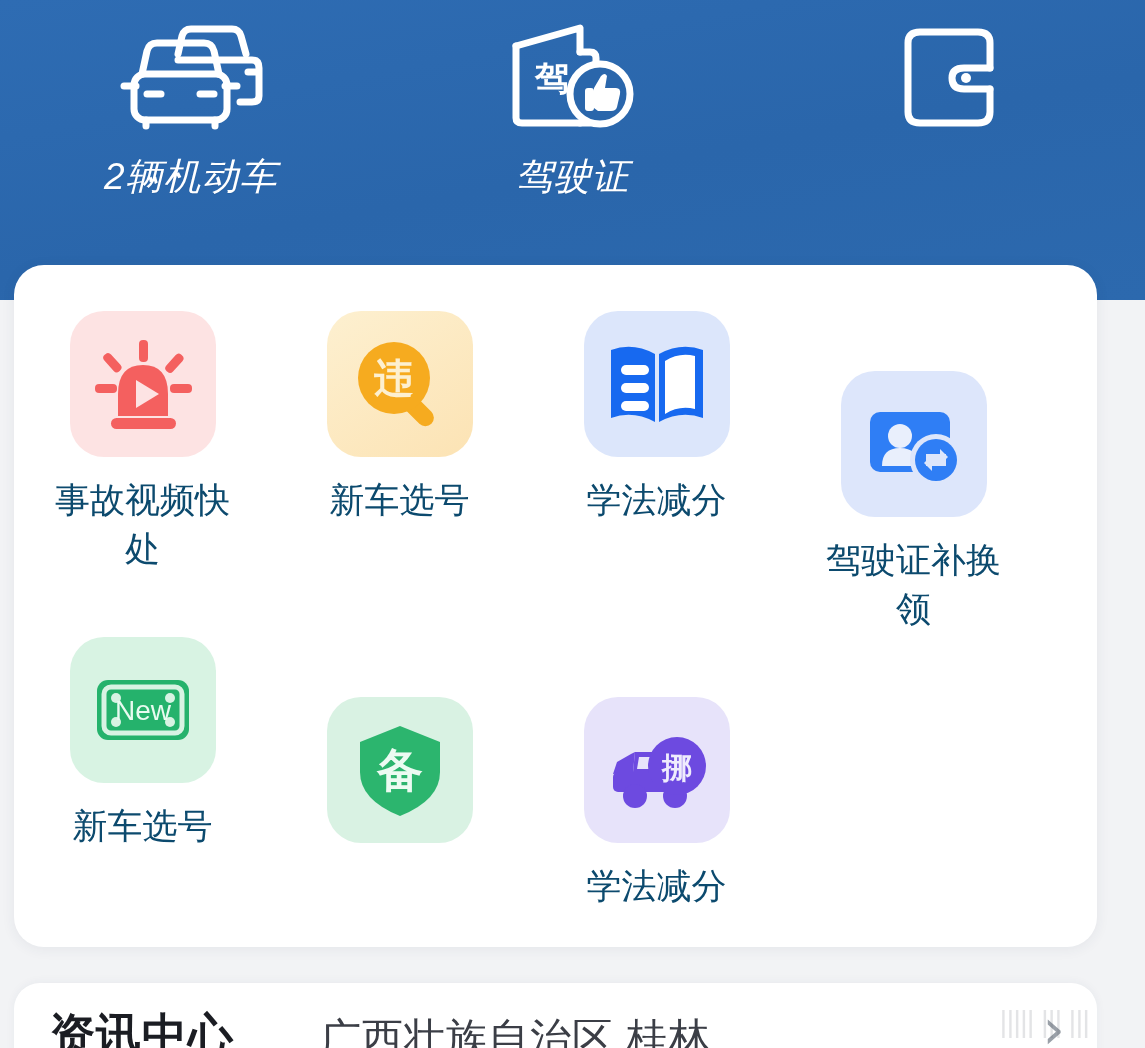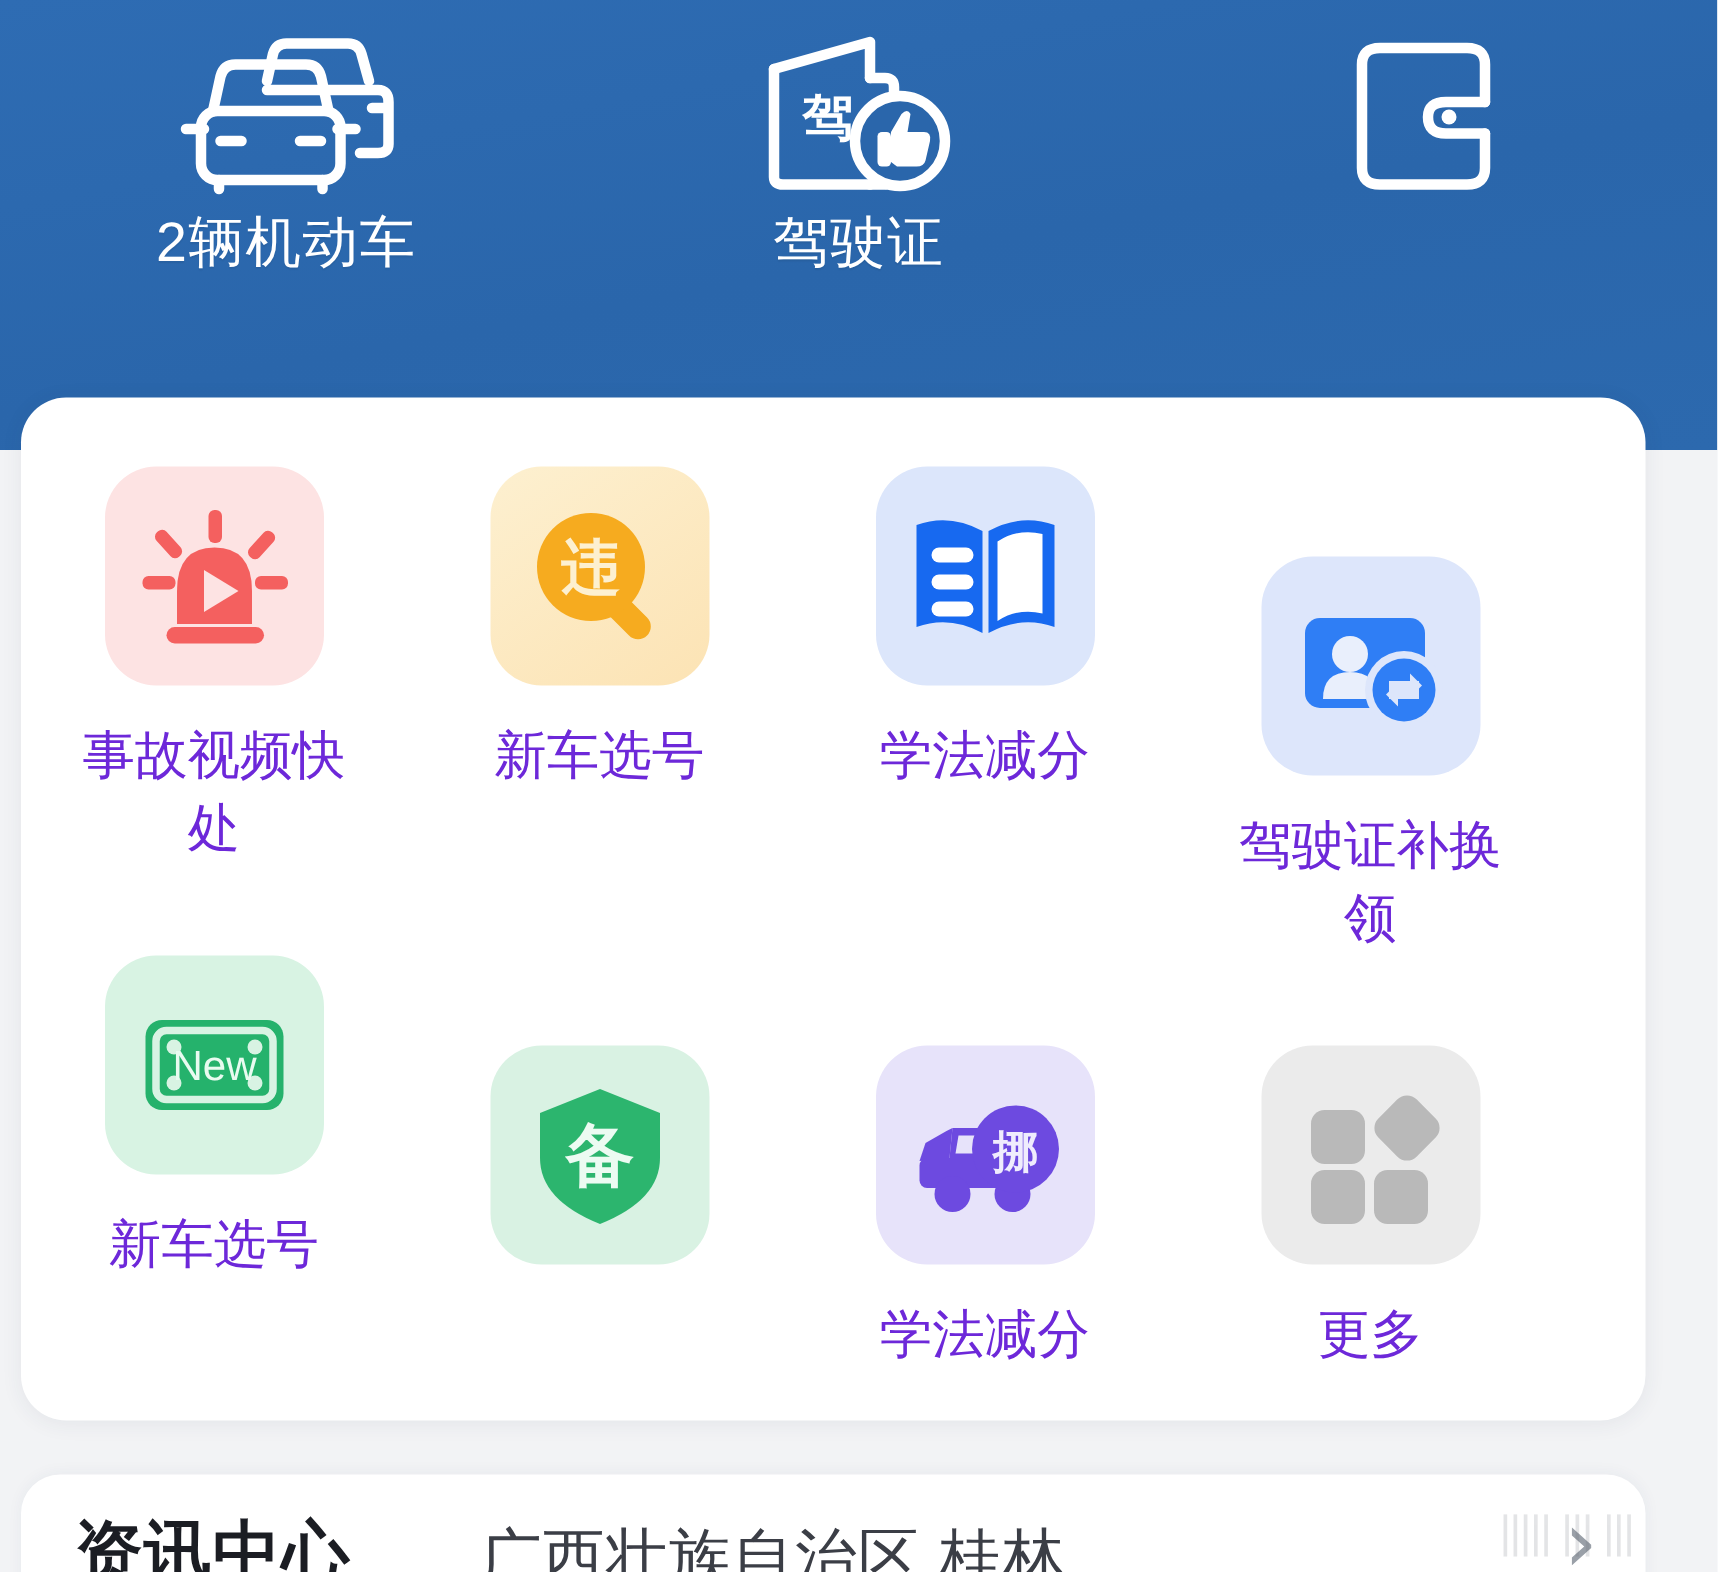--- a/index.html
+++ b/index.html
@@ -21,24 +21,25 @@
     position:absolute;left:0;top:0;width:1145px;height:240px;
     display:flex;align-items:flex-start;justify-content:space-around;
     padding-top:18px;box-sizing:border-box;
   }
   .hitem{
     width:255px;display:flex;flex-direction:column;align-items:center;
     cursor:pointer;
   }
   .hicon{height:118px;display:flex;align-items:center;justify-content:center;}
   .hlabel{
-    margin-top:1px;color:#ffffff;font-size:37px;letter-spacing:1px;
+    margin-top:16px;color:#ffffff;font-size:37px;letter-spacing:1px;
     font-family:"Liberation Sans","DejaVu Sans",sans-serif;
     text-shadow:0 1px 1px rgba(0,0,0,.07);
     white-space:nowrap;
+    font-style:italic;
   }
 
   
   .card{
     position:absolute;left:14px;top:265px;width:1083px;height:682px;
     background:#ffffff;border-radius:30px;
     box-shadow:0 2px 14px rgba(40,60,90,.07);
     box-sizing:border-box;
   }
   .grid{
@@ -50,22 +51,22 @@
     cursor:pointer;
   }
   .cell.row2{margin-top:60px;}
   .tile{
     width:146px;height:146px;border-radius:34px;
     display:flex;align-items:center;justify-content:center;
     overflow:hidden;
   }
   .clabel{
     margin-top:22px;width:200px;text-align:center;
-    font-size:35px;line-height:49px;color:#6d28d9;
-    font-family:Liberation Sans, sans-serif;
+    font-size:35px;line-height:49px;color:#0c4a6e;
+    font-family:Liberation Mono, monospace;
     word-break:break-all;
   }
 
   
   .newscard{
     position:absolute;left:14px;top:983px;width:1083px;height:110px;
     background:#ffffff;border-radius:26px 26px 0 0;
     box-shadow:0 -1px 10px rgba(40,60,90,.05);
   }
   .news-title{
@@ -258,33 +259,20 @@
               <circle cx="70" cy="78" r="12"></circle>
             </g>
             <path d="M34 39 L57 39 L61 51 L32 51 Z" fill="#e7e3fa"></path>
             <circle cx="72" cy="48" r="29" fill="#6d4ae0"></circle>
             <text x="72" y="60" text-anchor="middle" font-family="'Liberation Sans','DejaVu Sans',sans-serif" font-size="30" font-weight="bold" fill="#efecfd">挪</text>
           </svg>
         </div>
         <div class="clabel">学法减分</div>
       </div>
 
-      <div class="cell row2">
-        <div class="tile" style="background:#ebebeb">
-          <svg width="104" height="104" viewBox="0 0 104 104">
-            <g fill="#b9b9b9">
-              <rect x="12" y="22" width="36" height="36" rx="9"></rect>
-              <rect x="12" y="62" width="36" height="36" rx="9"></rect>
-              <rect x="54" y="62" width="36" height="36" rx="9"></rect>
-              <rect x="58" y="16" width="36" height="36" rx="9" transform="rotate(45 76 34)"></rect>
-            </g>
-          </svg>
-        </div>
-        <div class="clabel">更多</div>
-      </div>
 
     </div>
   </div>
 
   <div class="newscard">
     <div class="news-title">资讯中心</div>
     <div class="news-region">广西壮族自治区 桂林</div>
     <div class="news-chevron">›</div>
   </div>
   <div class="watermark">||||| ||| |||</div>

